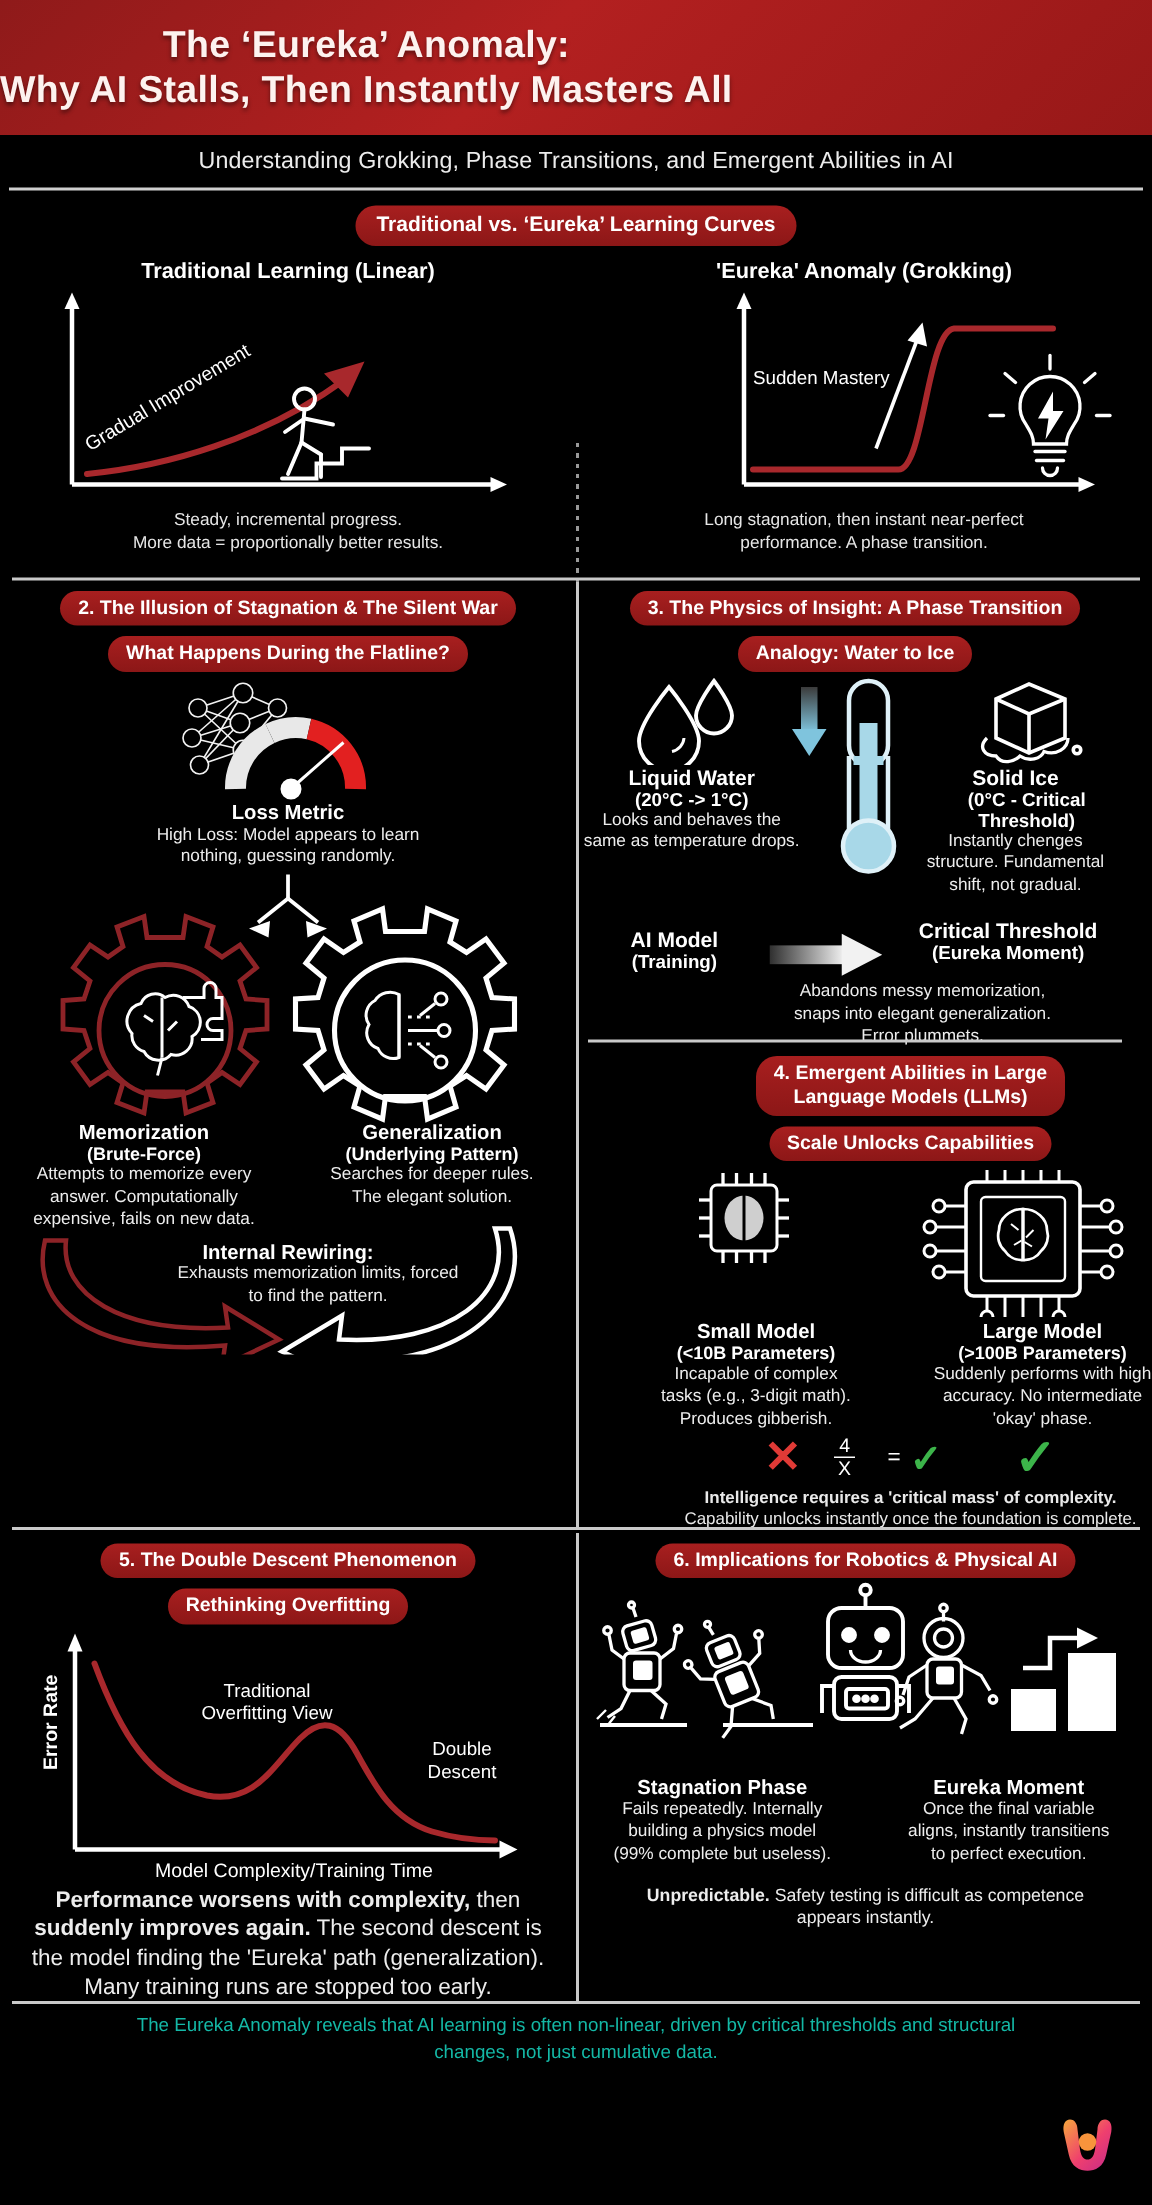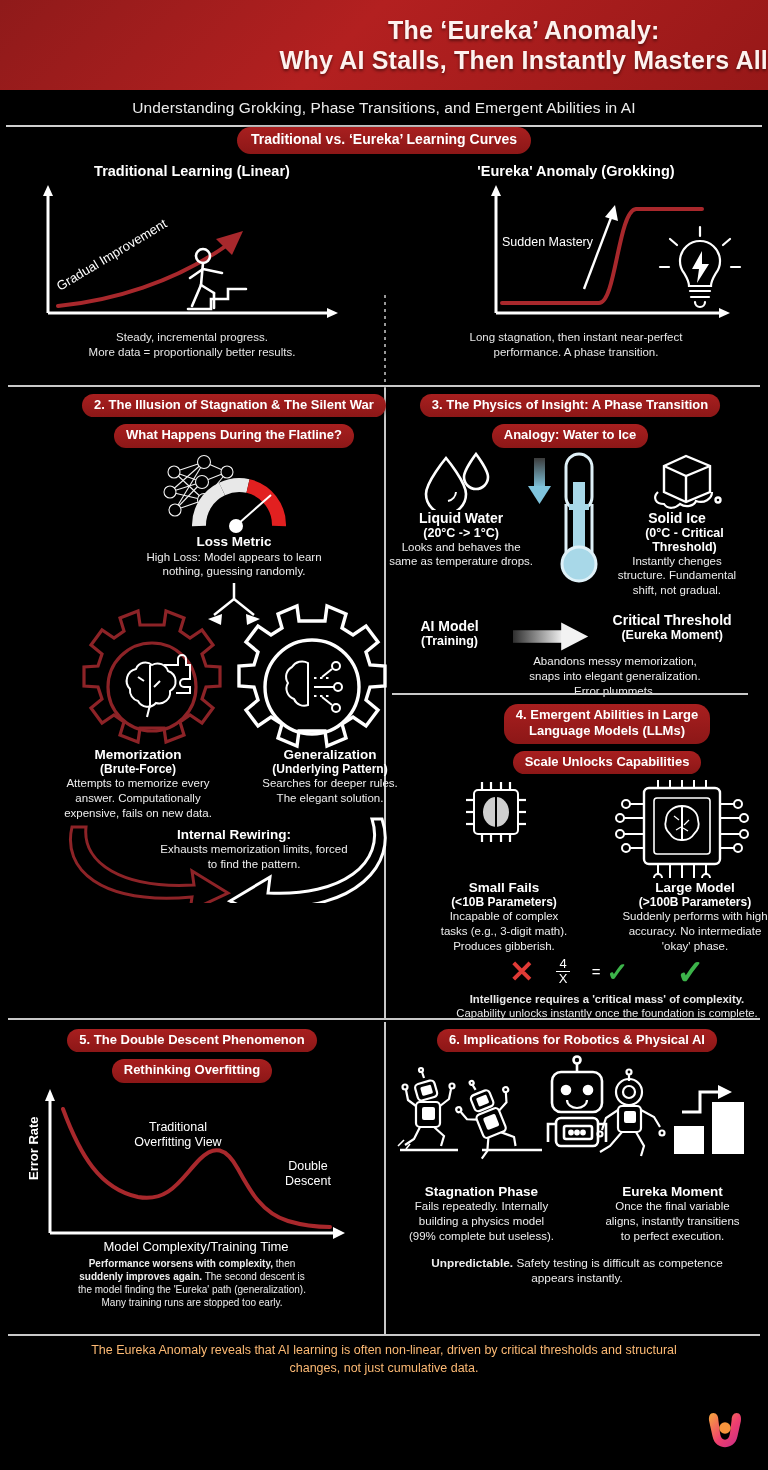--- a/index.html
+++ b/index.html
@@ -10,21 +10,21 @@
     color: #fff;
     overflow: hidden;
     position: relative;
   }
   .page { width: 768px; height: 1470px; position: relative; background:#000; }
 
   
   .header {
     height: 90px;
     background: linear-gradient(135deg, #8f1a1a 0%, #b32020 45%, #971818 100%);
-    display: flex; flex-direction: column; align-items: flex-end; justify-content: center;
+    display: flex; flex-direction: column; align-items: flex-start; justify-content: center;
     text-align: center;
   }
   .header h1 {
     font-size: 25px; font-weight: bold; line-height: 1.22; letter-spacing: .2px;
     color: #fdf2ef; text-shadow: 0 2px 3px rgba(0,0,0,.45);
   }
   .subheader {
     height: 35px; display:flex; align-items:center; justify-content:center;
     font-size: 15.5px; color:#ececec; letter-spacing:.1px;
   }
@@ -36,54 +36,54 @@
     background: linear-gradient(180deg,#a81f1f 0%,#8c1717 100%);
     color:#fff; font-weight:bold; border-radius:14px;
     padding: 4px 14px 5px; font-size:14px; line-height:1.25;
     box-shadow: 0 1px 4px rgba(0,0,0,.6);
     text-align:center;
   }
   .pill.sm { font-size:13px; padding:3px 12px 4px; }
   .pill-wrap { text-align:center; }
 
   
-  .panel1 { position:relative; padding-top:0; height:247px; }
+  .panel1 { position:relative; padding-top:10px; height:247px; }
   .p1-cols { display:flex; margin-top:9px; }
   .p1-col { width:384px; position:relative; }
   .p1-title { text-align:center; font-size:14.5px; font-weight:bold; color:#fff; margin-bottom:2px; }
   .p1-cap { text-align:center; font-size:11.5px; line-height:1.35; color:#e6e6e6; margin-top:4px; }
   .vdots {
     position:absolute; left:384px; top:168px; width:2px; height:160px;
     background: repeating-linear-gradient(to bottom,#999 0 3px, transparent 3px 7px);
   }
 
   
   .hline { position:absolute; left:8px; right:8px; height:2px; background:#c9c9c9; }
   .vline { position:absolute; width:2px; background:#c9c9c9; }
 
   
   .mid { position:absolute; top:387px; left:0; width:768px; height:633px; }
-  .colL { position:absolute; left:0; top:0; width:384px; height:568px;margin-left:42px; }
+  .colL { position:absolute; left:0; top:0; width:384px; height:568px; }
   .colR { position:absolute; left:386px; top:0; width:368px; height:633px; }
 
   .sec-head { text-align:center; padding-top:7px; }
   .sub-head { text-align:center; padding-top:7px; }
 
   .lbl-b { font-weight:bold; font-size:13.5px; text-align:center; }
   .lbl-n { font-size:11.5px; line-height:1.3; text-align:center; color:#ededed; }
   .lbl-sm { font-size:10.6px; line-height:1.3; text-align:center; color:#e9e9e9; }
 
   
   .bot { position:absolute; top:1022px; left:0; width:768px; height:313px;padding-left:37px; }
   .bcolL { position:absolute; left:0; top:0; width:384px; height:313px; }
   .bcolR { position:absolute; left:386px; top:0; width:382px; height:313px; }
 
   .footer-txt {
     position:absolute; top:1342px; left:30px; width:708px;
-    text-align:center; font-size:12.5px; line-height:1.42; color:#fdba74;
+    text-align:center; font-size:12.5px; line-height:1.42; color:#14b8a6;
   }
   .logo { position:absolute; right:26px; bottom:22px; width:34px; height:40px; }
 
   svg { display:block; }
   .axis { stroke:#ffffff; stroke-width:3; }
   .curve-red { stroke:#a8282c; fill:none; stroke-width:4; stroke-linecap:round; }
   .white-s { stroke:#fff; fill:none; }
 </style>
 </head>
 <body>
@@ -497,21 +497,21 @@
               <path d="M-8,-10 l5,4" stroke-width="1.3"></path>
                 <path d="M7,-6 l-5,5" stroke-width="1.3"></path>
               <path d="M-6,4 l5,-3" stroke-width="1.3"></path>
                 <path d="M6,5 l-5,-3" stroke-width="1.3"></path>
             </g>
           </g>
         </svg>
 
         <div style="display:flex; margin-top:2px;">
           <div style="width:176px;">
-            <div class="lbl-b">Small Fails</div>
+            <div class="lbl-b">Small Model</div>
             <div class="lbl-b" style="font-size:12px;">(&lt;10B Parameters)</div>
             <div class="lbl-n">
               <div>Incapable of complex</div>
               <div>tasks (e.g., 3-digit math).</div>
               <div>Produces gibberish.</div>
             </div>
           </div>
           <div style="width:206px;">
             <div class="lbl-b">Large Model</div>
             <div class="lbl-b" style="font-size:12px;">(&gt;100B Parameters)</div>
@@ -568,21 +568,21 @@
                  C250,106 262,128 288,136 C305,141 318,142 330,142" class="curve-red" stroke-width="3.6"></path>
 
         <text x="178" y="46" fill="#fff" font-size="12.5" font-family="Liberation Sans, sans-serif" text-anchor="middle">Traditional</text>
         <text x="178" y="61" fill="#fff" font-size="12.5" font-family="Liberation Sans, sans-serif" text-anchor="middle">Overfitting View</text>
         <text x="308" y="85" fill="#fff" font-size="12.5" font-family="Liberation Sans, sans-serif" text-anchor="middle">Double</text>
         <text x="308" y="100" fill="#fff" font-size="12.5" font-family="Liberation Sans, sans-serif" text-anchor="middle">Descent</text>
 
         <text x="196" y="166" fill="#fff" font-size="13" text-anchor="middle" font-family="Liberation Sans, sans-serif">Model Complexity/Training Time</text>
       </svg>
 
-      <div class="lbl-n" style="margin-top:2px; font-size:10px; padding:0 6px;">
+      <div class="lbl-n" style="margin-top:2px; font-size:15px; padding:0 6px;">
         <div>
           <b>Performance worsens with complexity,</b><span> then</span>
         </div>
         <div>
           <b>suddenly improves again.</b><span> The second descent is</span>
         </div>
         <div>the model finding the 'Eureka' path (generalization).</div>
         <div>Many training runs are stopped too early.</div>
       </div>
     </div>

